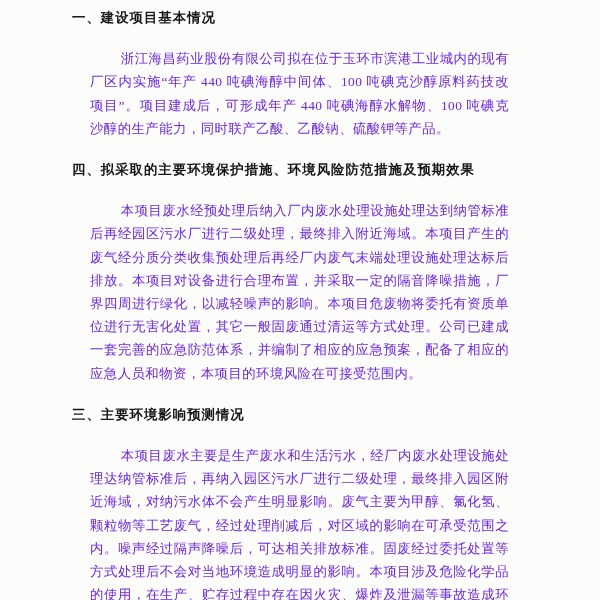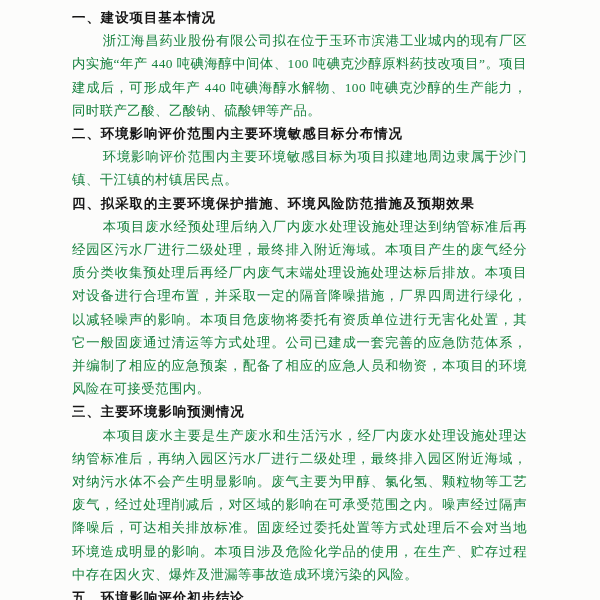--- a/index.html
+++ b/index.html
@@ -29,42 +29,38 @@
   .sec-heading {
     margin: 0;
     font-size: 13.4px;
     line-height: 23.2px;
     font-weight: bold;
     color: #161616;
     letter-spacing: 1px;
     white-space: nowrap;
   }
   .sec-body {
-    margin: 0;
+    margin: 18px;
     text-indent: 2.3em;
     text-align: justify;
     letter-spacing: 0.45px;
-    color: #15803d;
+    color: #6d28d9;
   }
 </style>
 </head>
 <body>
 
 <div class="viewport">
   <div class="page">
 
     <section class="doc-section">
       <h2 class="sec-heading">一、建设项目基本情况</h2>
       <p class="sec-body">浙江海昌药业股份有限公司拟在位于玉环市滨港工业城内的现有厂区内实施“年产 440 吨碘海醇中间体、100 吨碘克沙醇原料药技改项目”。项目建成后，可形成年产 440 吨碘海醇水解物、100 吨碘克沙醇的生产能力，同时联产乙酸、乙酸钠、硫酸钾等产品。</p>
     </section>
 
-    <section class="doc-section">
-      <h2 class="sec-heading">二、环境影响评价范围内主要环境敏感目标分布情况</h2>
-      <p class="sec-body">环境影响评价范围内主要环境敏感目标为项目拟建地周边隶属于沙门镇、干江镇的村镇居民点。</p>
-    </section>
 
     <section class="doc-section">
       <h2 class="sec-heading">四、拟采取的主要环境保护措施、环境风险防范措施及预期效果</h2>
       <p class="sec-body">本项目废水经预处理后纳入厂内废水处理设施处理达到纳管标准后再经园区污水厂进行二级处理，最终排入附近海域。本项目产生的废气经分质分类收集预处理后再经厂内废气末端处理设施处理达标后排放。本项目对设备进行合理布置，并采取一定的隔音降噪措施，厂界四周进行绿化，以减轻噪声的影响。本项目危废物将委托有资质单位进行无害化处置，其它一般固废通过清运等方式处理。公司已建成一套完善的应急防范体系，并编制了相应的应急预案，配备了相应的应急人员和物资，本项目的环境风险在可接受范围内。</p>
     </section>
 
     <section class="doc-section">
       <h2 class="sec-heading">三、主要环境影响预测情况</h2>
       <p class="sec-body">本项目废水主要是生产废水和生活污水，经厂内废水处理设施处理达纳管标准后，再纳入园区污水厂进行二级处理，最终排入园区附近海域，对纳污水体不会产生明显影响。废气主要为甲醇、氯化氢、颗粒物等工艺废气，经过处理削减后，对区域的影响在可承受范围之内。噪声经过隔声降噪后，可达相关排放标准。固废经过委托处置等方式处理后不会对当地环境造成明显的影响。本项目涉及危险化学品的使用，在生产、贮存过程中存在因火灾、爆炸及泄漏等事故造成环境污染的风险。</p>
     </section>

